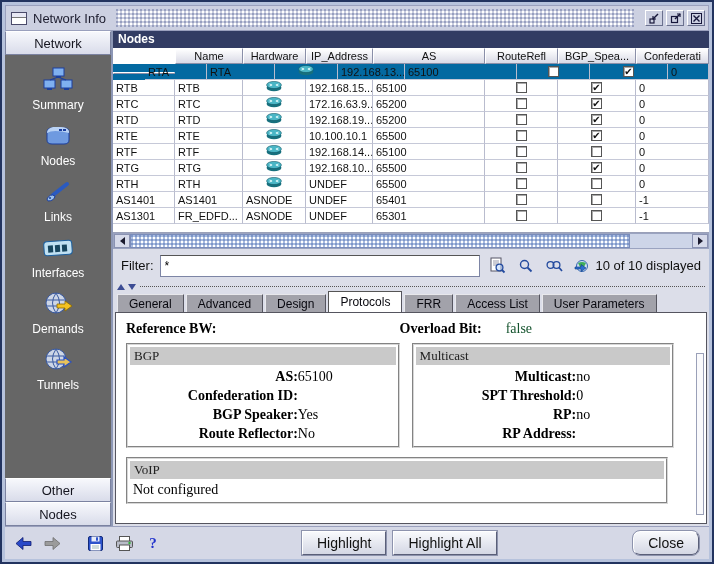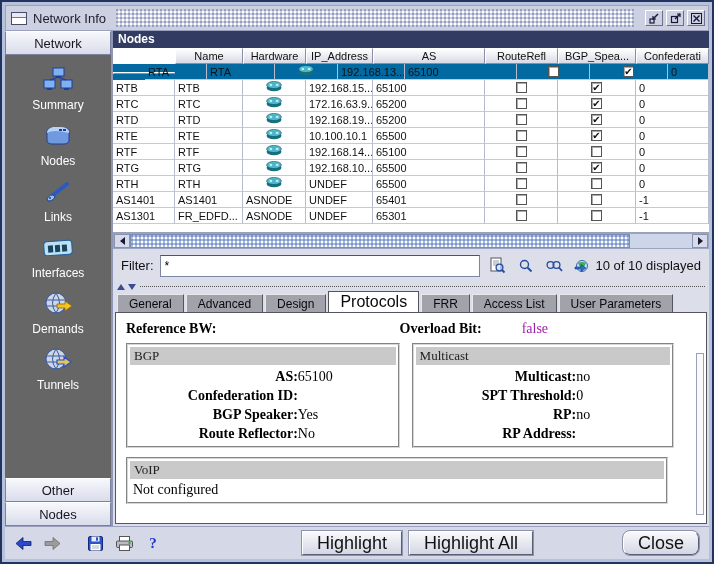--- a/index.html
+++ b/index.html
@@ -46,39 +46,39 @@
   .ficon{width:20px;height:20px;display:flex;align-items:center;justify-content:center;margin-left:8px;cursor:pointer;}
   .fstatus{margin-left:auto;font-size:13px;color:#111;}
   
   .splitter{height:9px;display:flex;align-items:center;padding:0 4px;background:#dcdee9;flex:0 0 auto;}
   .tri-up{border-left:4px solid transparent;border-right:4px solid transparent;border-bottom:6px solid #3c4c94;margin-right:3px;cursor:pointer;}
   .tri-down{border-left:4px solid transparent;border-right:4px solid transparent;border-top:6px solid #3c4c94;margin-right:4px;cursor:pointer;}
   .dotline{flex:1;border-top:1px dotted #555;height:0;}
   
   .tabstrip{height:21px;display:flex;align-items:flex-end;padding-left:4px;background:#dcdee9;flex:0 0 auto;}
   .tab{height:18px;padding:1px 11px;background:#a2a2aa;border:1px solid #55555f;border-bottom:none;border-top-color:#e8e8ec;border-left-color:#e8e8ec;font-size:12px;color:#08080f;margin-right:2px;display:flex;align-items:center;cursor:pointer;white-space:nowrap;}
-  .tab.sel{background:#fff;height:21px;font-size:16px;border-top-color:#555;border-left-color:#555;position:relative;z-index:2;text-align:right;}
+  .tab.sel{background:#fff;height:21px;font-size:12px;border-top-color:#555;border-left-color:#555;position:relative;z-index:2;text-align:right;}
   .tabcontent{flex:1;background:#fff;border:1px solid #55555f;margin:0 2px 2px 2px;padding:6px 10px;position:relative;font-family:"Liberation Serif",serif;min-height:0;}
   .vtrack{position:absolute;right:2px;top:40px;bottom:8px;width:8px;background:#fafafc;border:1px solid #9aa0b8;}
   .refrow{display:flex;font-size:14px;margin:2px 0 6px 0;}
   .blabel{font-weight:bold;color:#000;}
-  .bval{color:#a21caf;margin-left:40px;}
+  .bval{color:#14532d;margin-left:24px;}
   .halfL{width:48%;}
   .halfR{width:46%;display:flex;}
   .boxrow{display:flex;gap:12px;}
   .pbox{border:2px groove #d7d7d7;background:#fff;padding-bottom:3px;}
   .pbox .phdr{background:#c9c9c9;color:#222;font-size:13px;padding:1px 4px;margin:2px;}
   .fieldgrid{display:grid;grid-template-columns:63% 37%;font-size:14px;line-height:19px;}
   .fieldgrid .fl{text-align:right;font-weight:bold;padding-right:0;}
   .fieldgrid .fv{text-align:left;}
   .voipbody{font-size:14px;padding:1px 5px;}
   
   .footer{height:33px;flex:0 0 auto;background:#d5d8e6;border-top:1px solid #9aa0bd;display:flex;align-items:center;padding:0 8px;position:relative;}
   .ticon{width:20px;height:18px;display:flex;align-items:center;justify-content:center;margin-right:9px;cursor:pointer;}
-  .btn{height:24px;padding:0 14px;background:linear-gradient(#f8f9fc,#d4d7e4);border:1px solid #5a5f78;border-top-color:#fff;border-left-color:#fff;outline:1px solid #8d93ad;font-size:18px;color:#111;font-family:"Liberation Sans",sans-serif;cursor:pointer;}
+  .btn{height:24px;padding:0 14px;background:linear-gradient(#f8f9fc,#d4d7e4);border:1px solid #5a5f78;border-top-color:#fff;border-left-color:#fff;outline:1px solid #8d93ad;font-size:14px;color:#111;font-family:"Liberation Sans",sans-serif;cursor:pointer;}
   .centerbtns{position:absolute;left:297px;display:flex;gap:7px;}
   .closebtn{position:absolute;right:10px;border-radius:7px;}
   .helpq{color:#2233cc;font-weight:bold;font-size:15px;font-family:"Liberation Serif",serif;}
 </style>
 </head>
 <body>
 
 <div class="window">
 
   <div class="titlebar">

